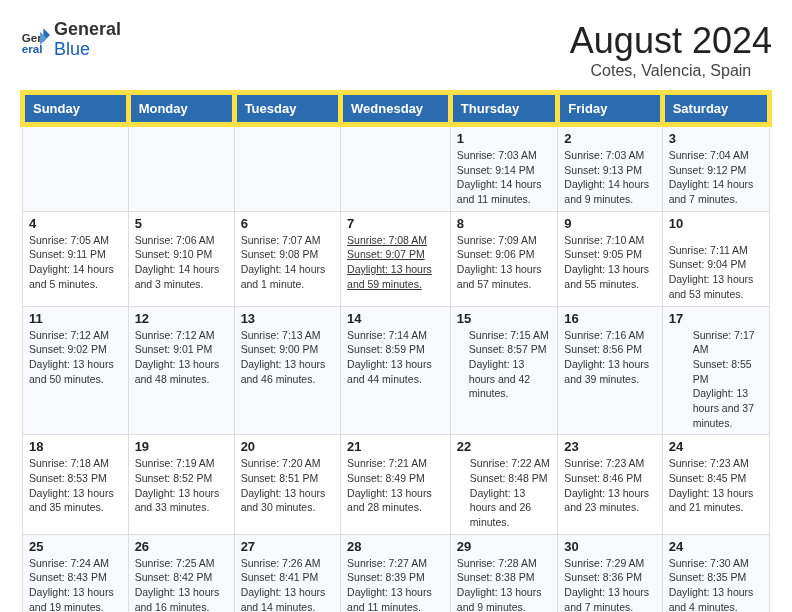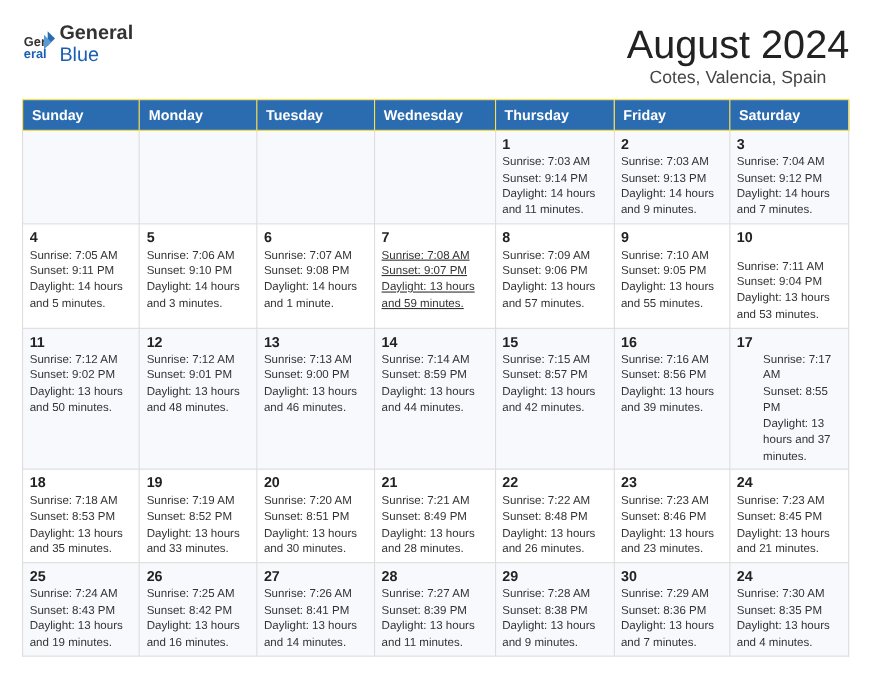--- a/index.html
+++ b/index.html
@@ -59,21 +59,21 @@
     }
     .calendar thead tr {
       background-color: #2b6cb0;
     }
     .calendar thead th {
       color: #fff;
       text-align: left;
       padding: 6px 8px;
       font-size: 13px;
       font-weight: bold;
-      border: 1px solid #fde047;
+      border: 5px solid #fde047;
     }
     .calendar tbody tr {
       border-bottom: 1px solid #ccc;
     }
     .calendar tbody td {
       border: 1px solid #ddd;
       padding: 4px 6px;
       vertical-align: top;
       width: 113px;
       min-height: 80px;
@@ -226,21 +226,21 @@
 Daylight: 13 hours and 46 minutes.</div>
         </td>
         <td>
           <span class="day-number">14</span>
           <div class="day-info" style="white-space: pre-line;">Sunrise: 7:14 AM
 Sunset: 8:59 PM
 Daylight: 13 hours and 44 minutes.</div>
         </td>
         <td>
           <span class="day-number">15</span>
-          <div class="day-info" style="white-space: pre-line;">Sunrise: 7:15 AM
+          <div class="day-info" style="white-space: pre-line; margin-left: 12px;">Sunrise: 7:15 AM
 Sunset: 8:57 PM
 Daylight: 13 hours and 42 minutes.</div>
         </td>
         <td>
           <span class="day-number">16</span>
           <div class="day-info" style="white-space: pre-line;">Sunrise: 7:16 AM
 Sunset: 8:56 PM
 Daylight: 13 hours and 39 minutes.</div>
         </td>
         <td>
@@ -270,21 +270,21 @@
 Daylight: 13 hours and 30 minutes.</div>
         </td>
         <td>
           <span class="day-number">21</span>
           <div class="day-info" style="white-space: pre-line;">Sunrise: 7:21 AM
 Sunset: 8:49 PM
 Daylight: 13 hours and 28 minutes.</div>
         </td>
         <td>
           <span class="day-number">22</span>
-          <div class="day-info" style="white-space: pre-line;">Sunrise: 7:22 AM
+          <div class="day-info" style="white-space: pre-line; margin-left: 13px;">Sunrise: 7:22 AM
 Sunset: 8:48 PM
 Daylight: 13 hours and 26 minutes.</div>
         </td>
         <td>
           <span class="day-number">23</span>
           <div class="day-info" style="white-space: pre-line;">Sunrise: 7:23 AM
 Sunset: 8:46 PM
 Daylight: 13 hours and 23 minutes.</div>
         </td>
         <td>

